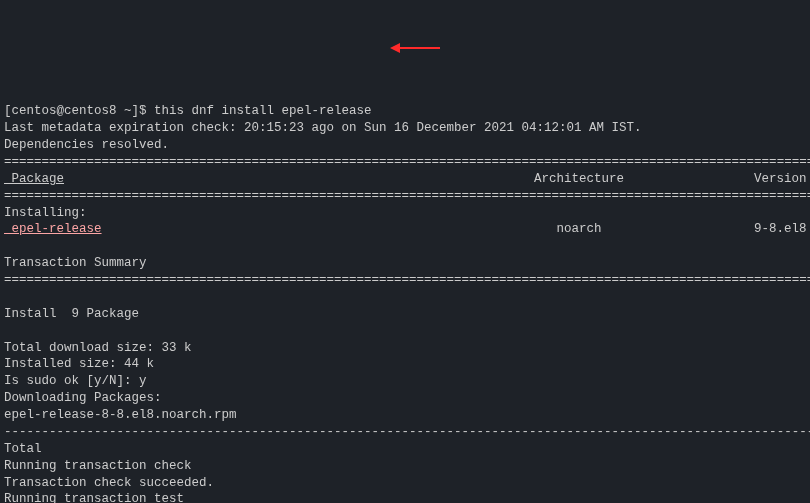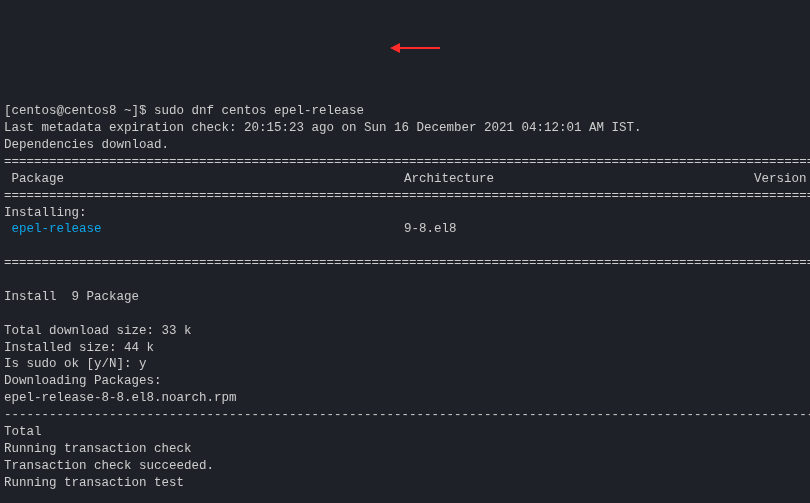--- a/index.html
+++ b/index.html
@@ -8,57 +8,58 @@
     color: #cccccc;
     font-family: "Courier New", Courier, monospace;
     font-size: 12.5px;
     line-height: 1.35;
     width: 810px;
     height: 503px;
     overflow: hidden;
     white-space: pre;
     padding: 2px 0 0 4px;
   }
-  .green { color: #0ea5e9; }
+  .green { color: #fca5a5; }
   .arrow {
     position: absolute;
     top: 8px;
     left: 390px;
     pointer-events: none;
   }
   .arrow svg { display: block; }
   .divider {
     letter-spacing: 0px;
     color: #cccccc;
     overflow: hidden;
     display: block;
     width: 100%;
   }
   .row { display: flex; }
-  .col-pkg { width: 400px; }
-  .col-arch { width: 350px; }
+  .col-pkg { width: 400px; text-decoration: underline; }
+  .col-arch { width: 350px; text-align: center; }
   .col-ver { flex: 1; text-align: left; padding-right: 0; }
 </style>
 </head>
 <body>
 
 
 
 <div class="arrow">
   <svg width="50" height="12">
     <line x1="50" y1="6" x2="8" y2="6" stroke="#ff2a2a" stroke-width="2"></line>
     <polygon points="0,6 10,1 10,11" fill="#ff2a2a"></polygon>
   </svg>
 </div>
 
-<div><span>[centos@centos8 ~]$ </span><span>sudo dnf centos epel-release</span>
+<div><span>[centos@centos8 ~]$ </span><span>this dnf install epel-release</span>
 <span>Last metadata expiration check: 20:15:23 ago on Sun 16 December 2021 04:12:01 AM IST.</span>
-<span>Dependencies download.</span>
+<span>Dependencies resolved.</span>
 <span class="divider">====================================================================================================================================</span><div class="row"><span class="col-pkg"> Package</span><span class="col-arch">Architecture</span><span class="col-ver">Version</span></div><span class="divider">====================================================================================================================================</span><span>Installing:</span>
-<div class="row"><span class="col-pkg green"> epel-release</span><span class="col-ver">9-8.el8</span></div>
+<div class="row"><span class="col-pkg green"> epel-release</span><span class="col-arch">noarch</span><span class="col-ver">9-8.el8</span></div>
+<span>Transaction Summary</span>
 <span class="divider">====================================================================================================================================</span>
 <span>Install  9 Package</span>
 
 <span>Total download size: 33 k</span>
 <span>Installed size: 44 k</span>
 <span>Is sudo ok [y/N]: y</span>
 <span>Downloading Packages:</span>
 <span>epel-release-8-8.el8.noarch.rpm</span>
 <span class="divider">------------------------------------------------------------------------------------------------------------------------------------</span><span>Total</span>
 <span>Running transaction check</span>

